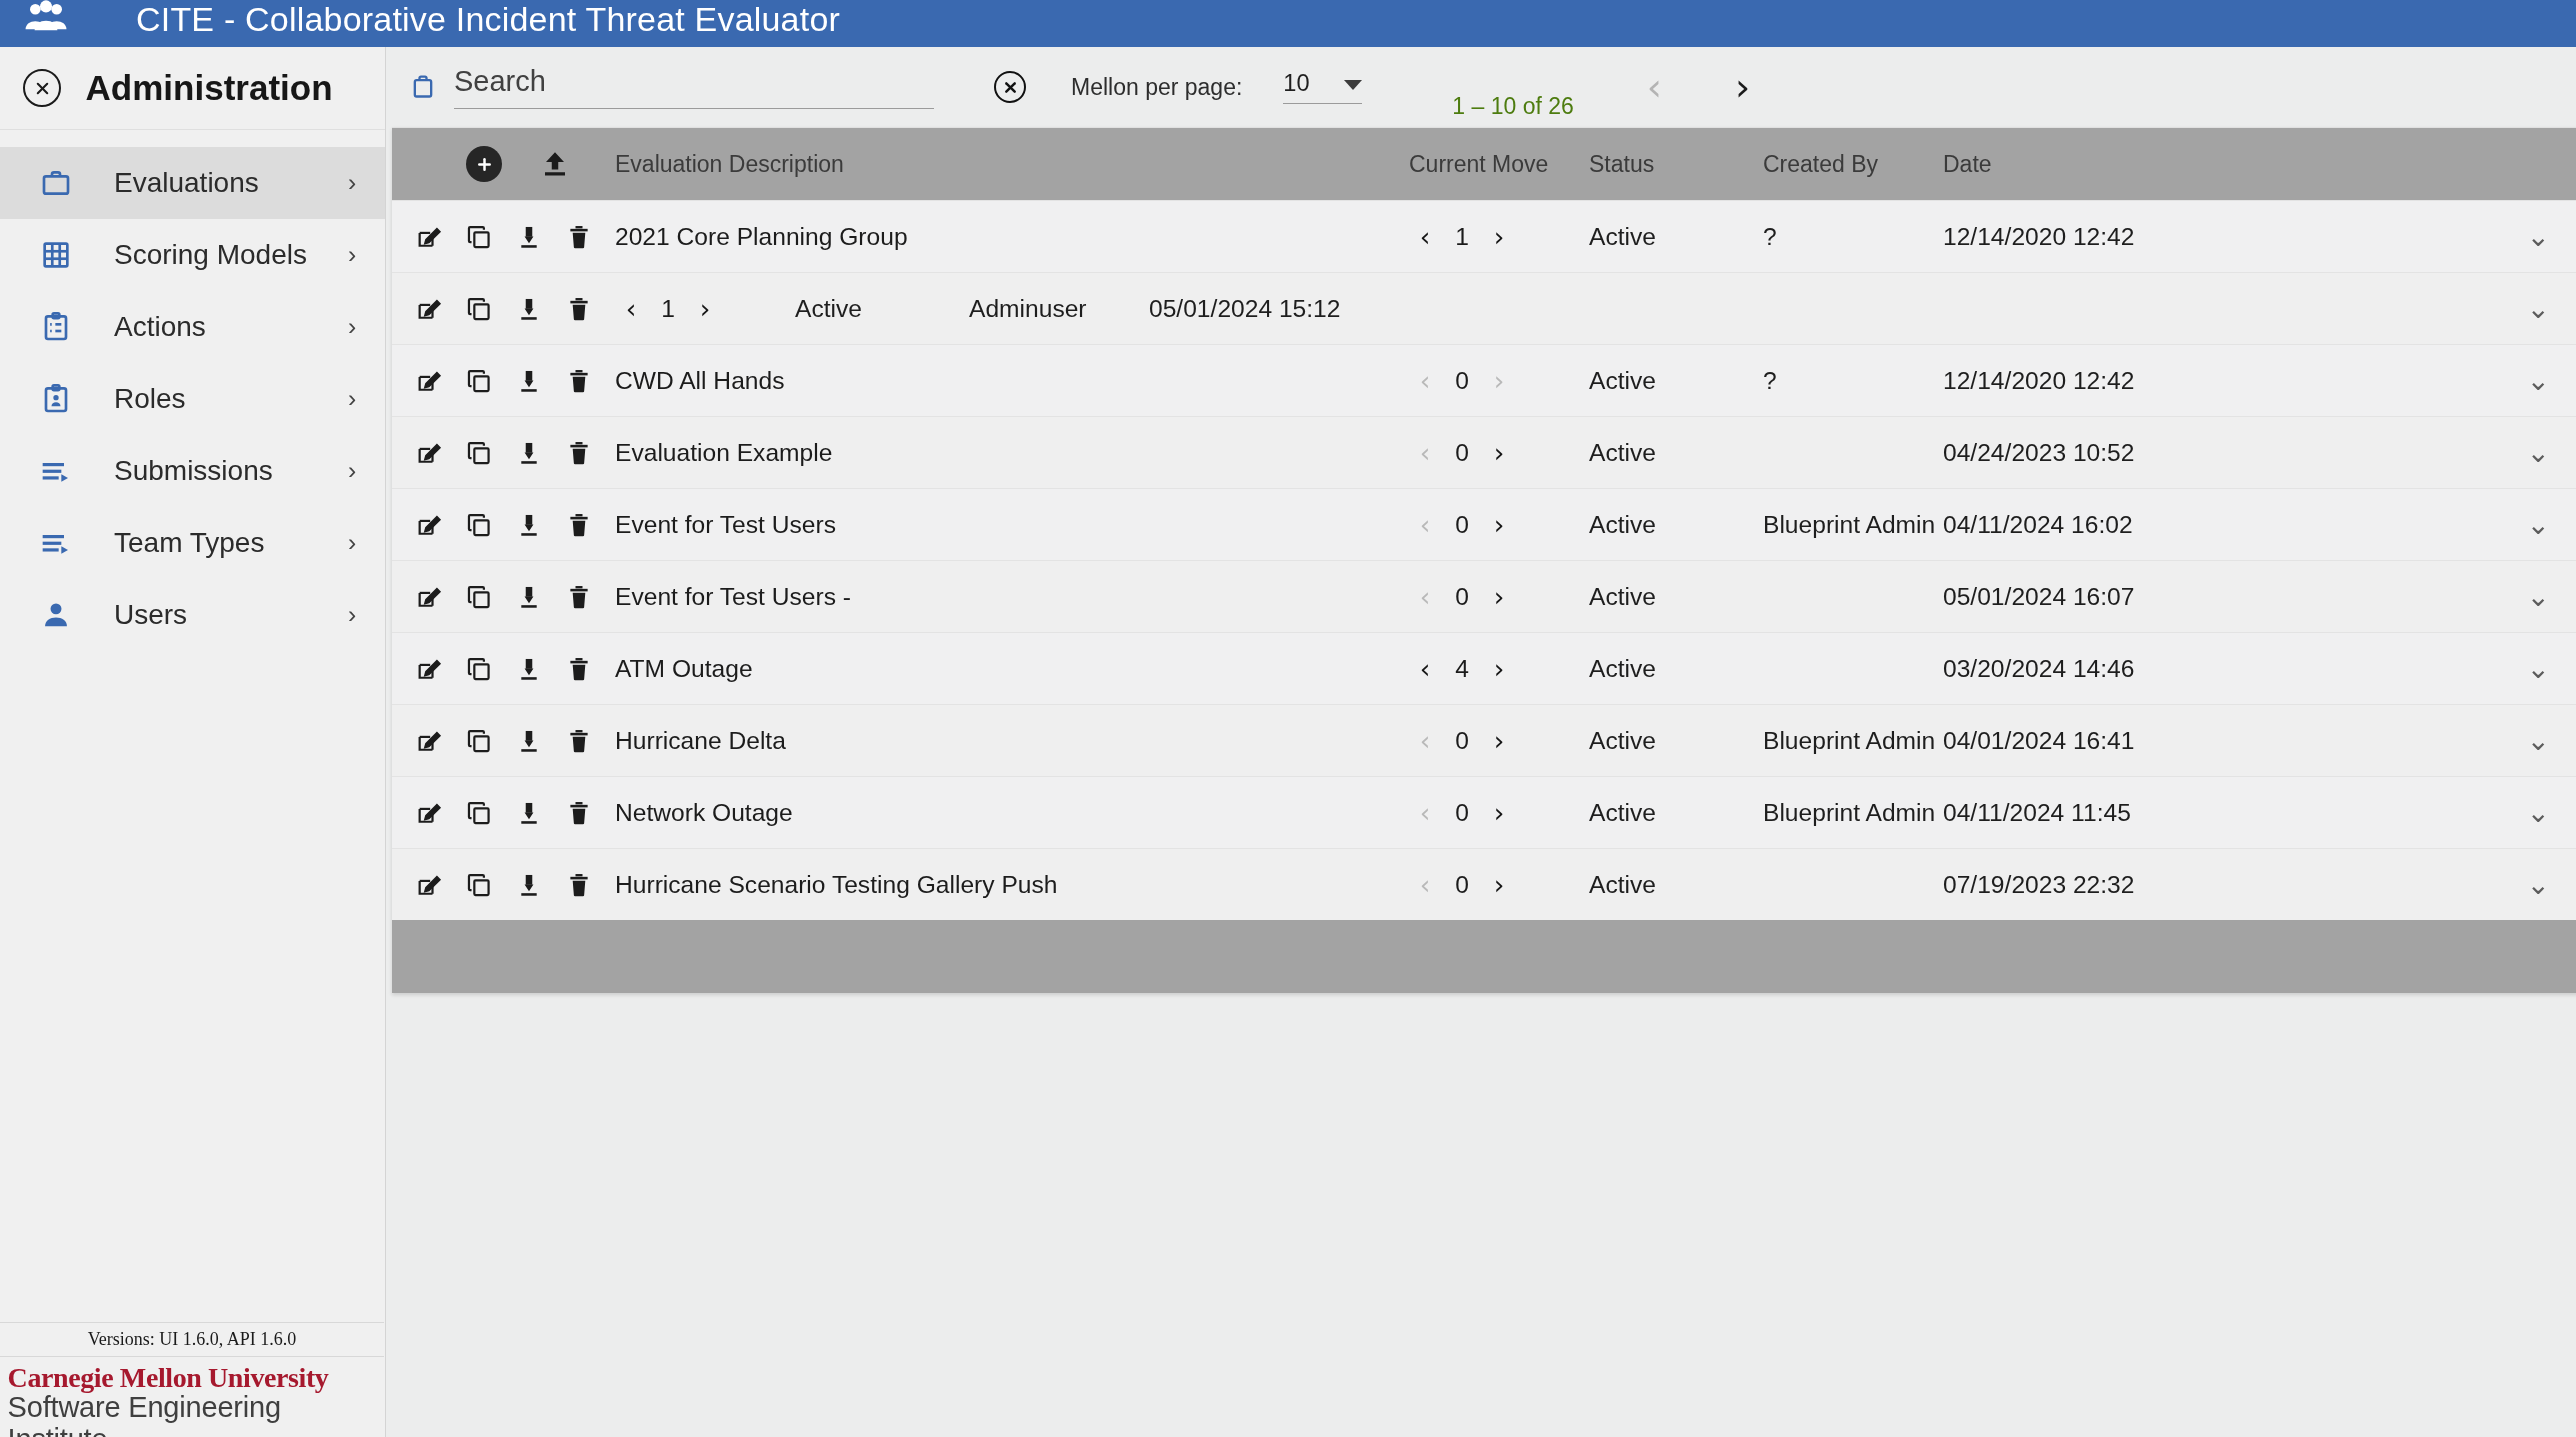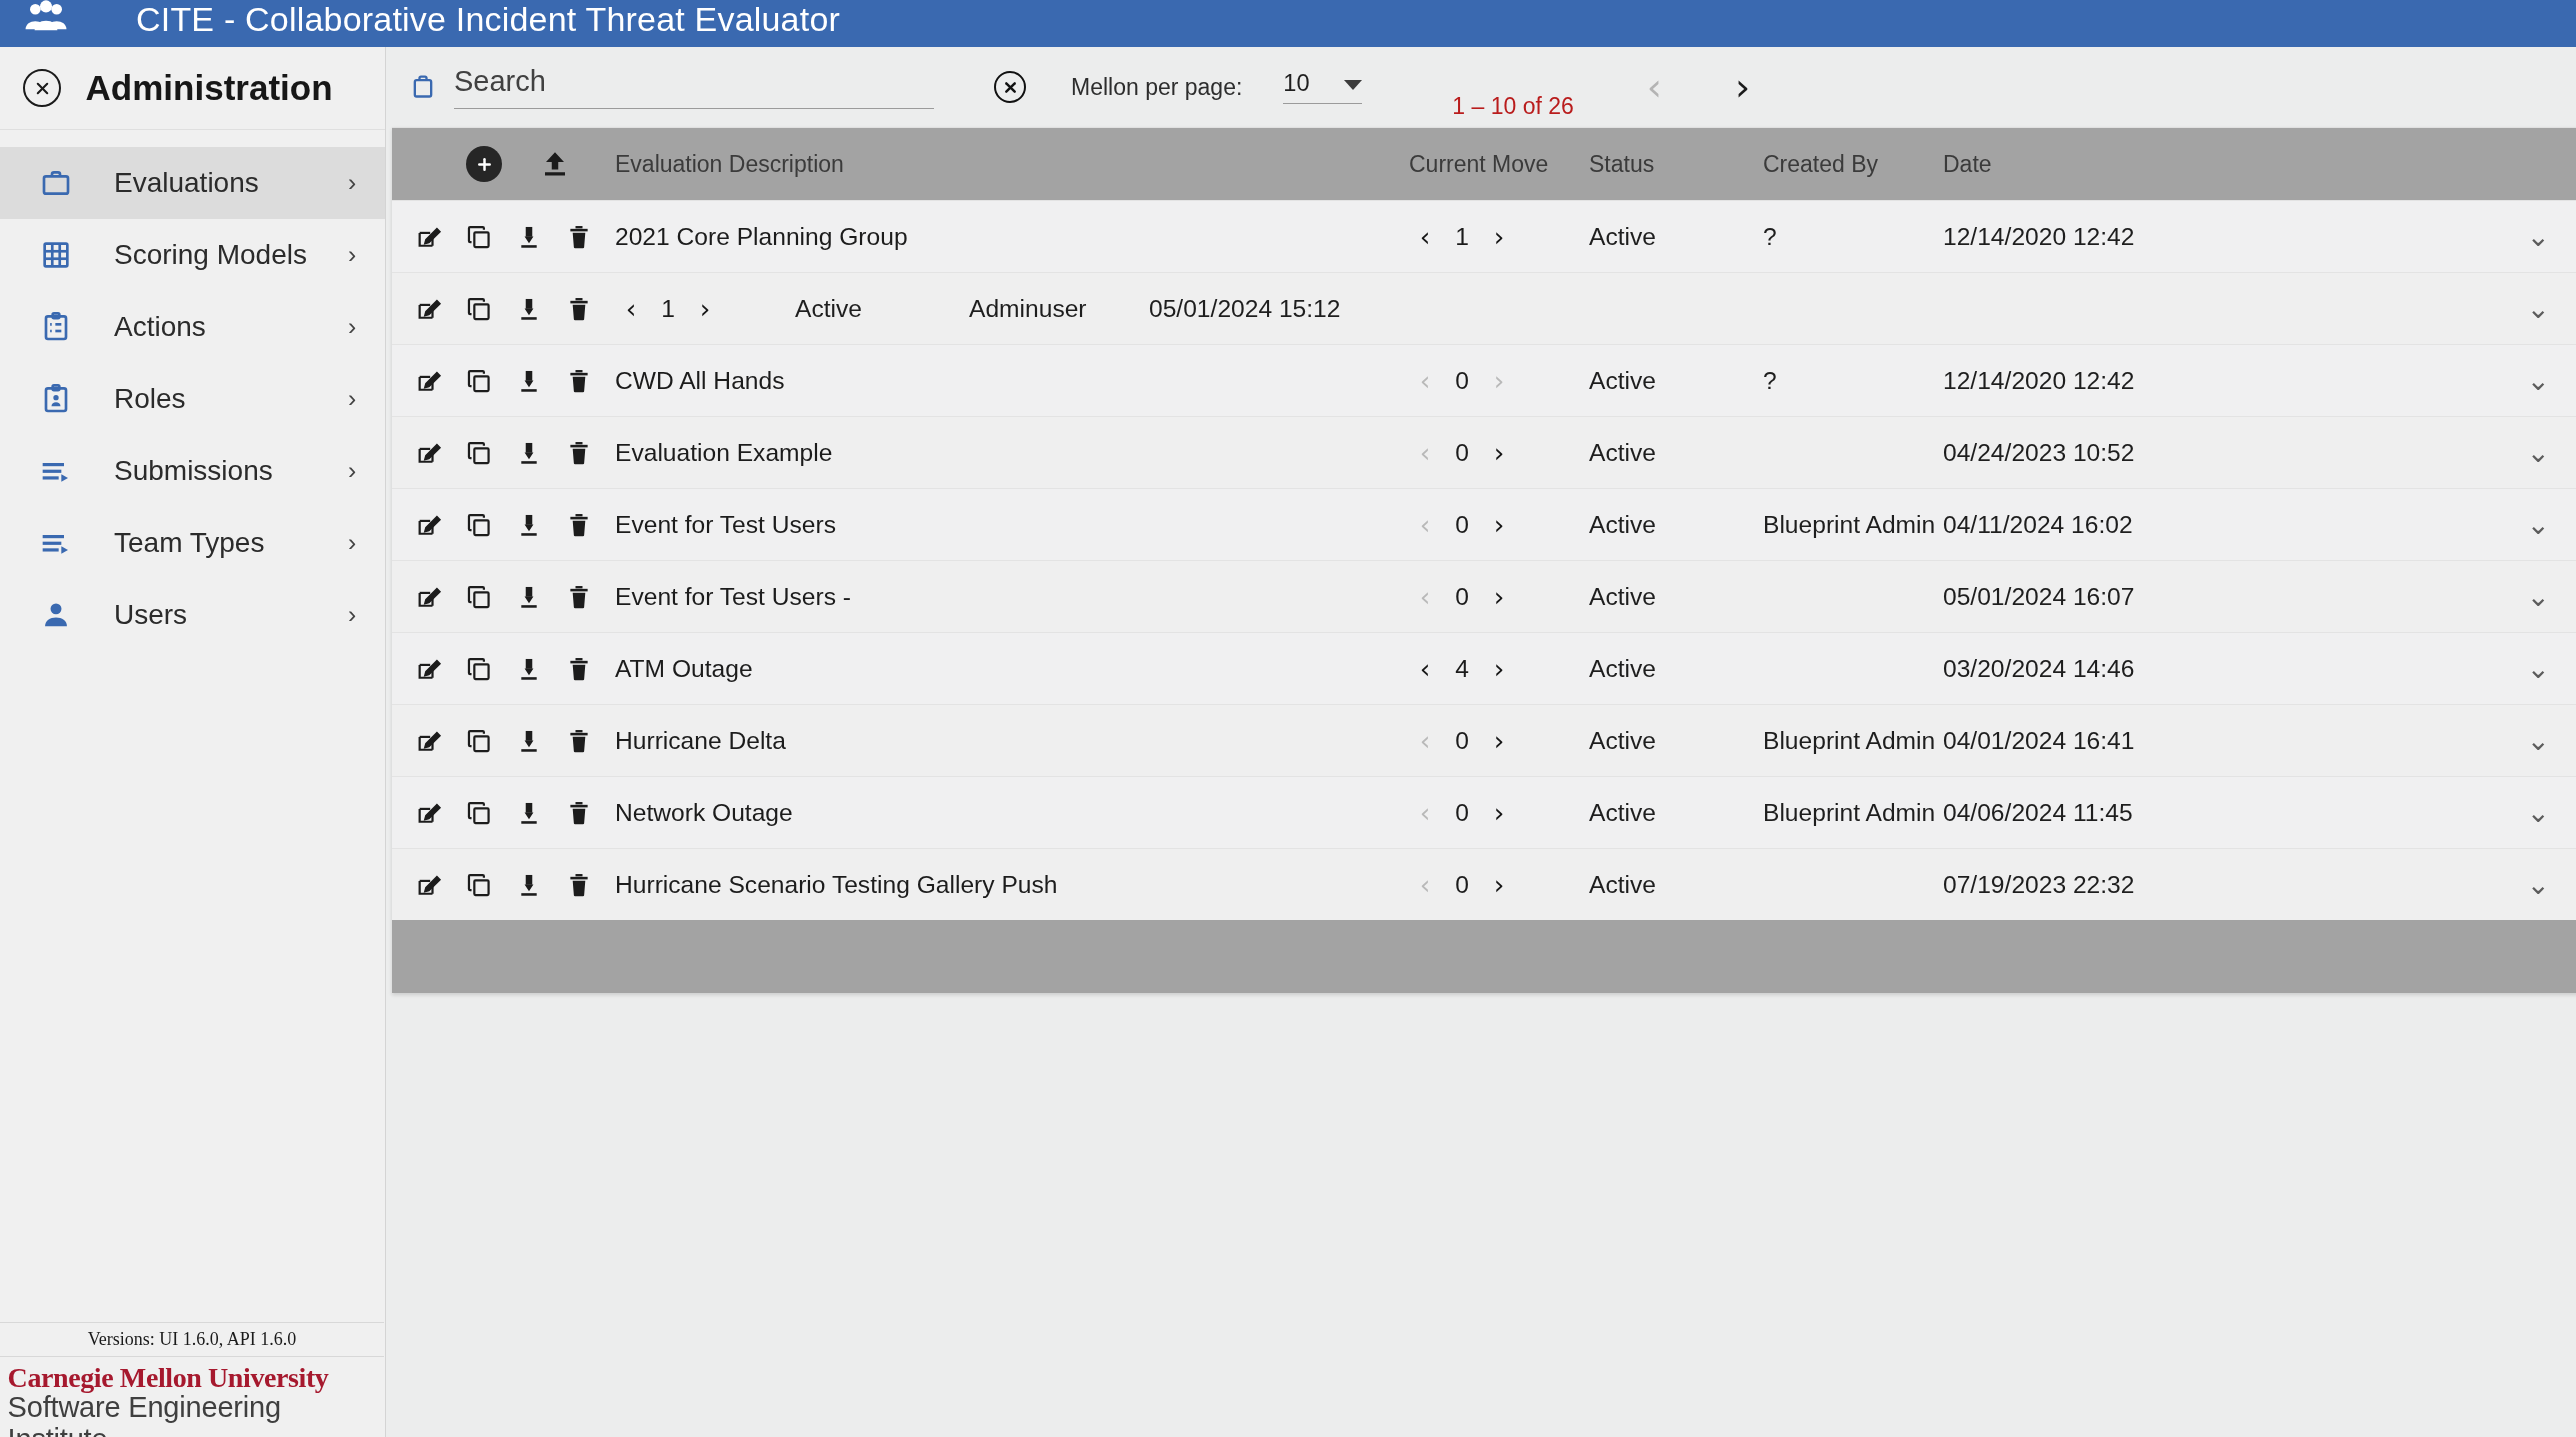--- a/index.html
+++ b/index.html
@@ -141,21 +141,21 @@
     margin-left: 17px; display: flex; align-items: flex-end;
     border-bottom: 1.4px solid #9b9b9b; padding-bottom: 5.7px;
     min-width: 79px; justify-content: space-between;
   }
   .ipp-value { font-size: 23.6px; color: #1f1f1f; }
   .ipp-caret {
     width: 0; height: 0; margin-left: 19px; margin-bottom: 7.6px;
     border-left: 9.5px solid transparent; border-right: 9.5px solid transparent;
     border-top: 10.4px solid #3c3c3c;
   }
-  .range-label { font-size: 23px; color: #b91c1c; margin-left: 66px; white-space: nowrap; margin-top: 38px; }
+  .range-label { font-size: 23px; color: #4d7c0f; margin-left: 66px; white-space: nowrap; margin-top: 38px; }
   .page-arrow {
     font-size: 38px; margin-left: 49px; line-height: 1;
     font-family: "DejaVu Sans", sans-serif;
   }
   .page-arrow.disabled { color: #b4b4b4; }
   .page-arrow.enabled { color: #1b1b1b; }
 
   
   .table-card {
     position: absolute; left: 6px; top: 80px;
@@ -787,21 +787,21 @@
               </span>
             </div>
             <div class="c-desc"><span class="desc-text">Network Outage</span></div>
             <div class="c-move">
               <span class="mv-arrow off">‹</span>
               <span class="mv-num">0</span>
               <span class="mv-arrow on">›</span>
             </div>
             <div class="c-status"><span class="cell-text">Active</span></div>
             <div class="c-by"><span class="cell-text">Blueprint Admin</span></div>
-            <div class="c-date"><span class="cell-text">04/06/2024 11:45</span></div>
+            <div class="c-date"><span class="cell-text">04/11/2024 11:45</span></div>
             <div class="c-expand">
               <span class="chev-down">⌄</span>
             </div>
           </div>
           <div class="row">
             <div class="c-actions">
               <span class="act-icon">
                 <svg width="28" height="28" viewBox="0 0 24 24" fill="none" stroke="currentColor" stroke-width="1.9">
                   <path d="M4 8.5v11h11"></path>
                   <path d="M4 8.5h9"></path>

